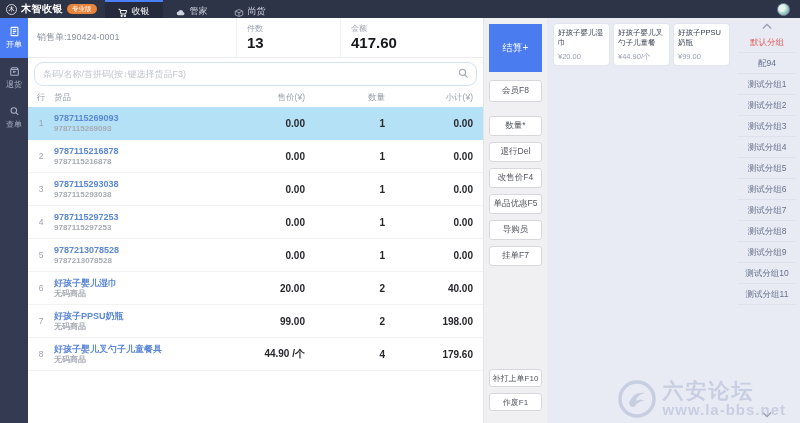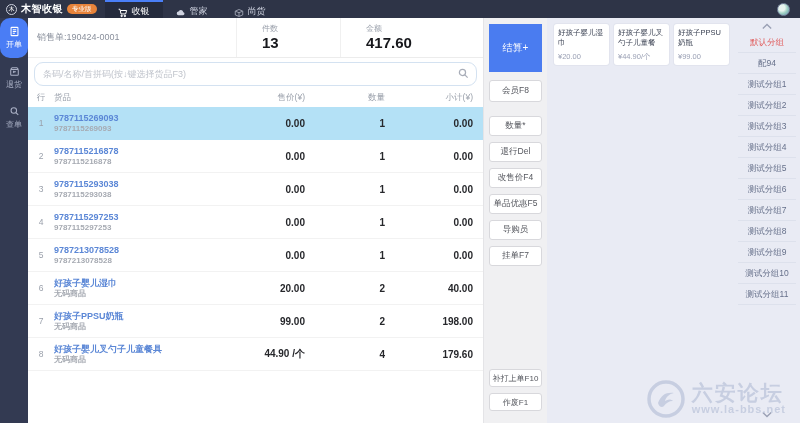--- a/index.html
+++ b/index.html
@@ -17,29 +17,29 @@
   .nav-tab svg { width:10px; height:10px; }
   .nav-tab.active { background:#252b3d; color:#fff; border-top:2px solid #4a7ff7; }
   .topbar-spacer { flex:1; }
   .avatar { width:13px; height:13px; border-radius:50%; margin:auto 10px; background:radial-gradient(circle at 35% 35%, #e8f4ef 0 30%, #9fd0c3 55%, #5d8fb0 100%); border:1px solid #7a86a0; }
 
   
   .layout { flex:1; display:flex; min-height:0; }
 
   
   .sidebar { width:28px; background:#333a52; display:flex; flex-direction:column; flex:0 0 28px; }
-  .side-item { height:40px; display:flex; flex-direction:column; align-items:center; justify-content:center; gap:2px; color:#aab0c5; font-size:8px; cursor:pointer;border-radius:10px; }
+  .side-item { height:40px; display:flex; flex-direction:column; align-items:center; justify-content:center; gap:2px; color:#aab0c5; font-size:8px; cursor:pointer; }
   .side-item svg { width:11px; height:11px; }
   .side-item.active { background:#4a7df5; color:#fff; }
 
   
   .main { width:455px; flex:0 0 455px; background:#fff; display:flex; flex-direction:column; min-height:0; }
   .sale-header { height:40px; flex:0 0 40px; display:flex; align-items:center; border-bottom:1px solid #ececec; }
   .order-no { flex:0 0 208px; padding-left:9px; font-size:9px; color:#8a909c; }
-  .stat { flex:0 0 104px; display:flex; flex-direction:column; justify-content:center; border-left:1px solid #f0f0f0; padding-left:25px; height:100%; }
+  .stat { flex:0 0 104px; display:flex; flex-direction:column; justify-content:center; border-left:1px solid #f0f0f0; padding-left:10px; height:100%; }
   .stat-label { font-size:8px; color:#9aa0ab; }
   .stat-value { font-size:15px; font-weight:bold; color:#17181c; line-height:1.15; }
   .search-row { flex:0 0 31px; padding:4px 6px 3px 6px; position:relative; }
   .search-input { width:100%; height:24px; border:1px solid #d4e2f1; border-radius:9px; padding:0 26px 0 8px; font-size:9px; color:#333; outline:none; background:#fff; }
   .search-input::placeholder { color:#c0c4cc; }
   .search-icon { position:absolute; right:14px; top:10px; color:#a8adb8; }
 
   .grid-head, .grid-row { display:grid; grid-template-columns:26px 1fr 85px 80px 88px; padding-right:10px; align-items:center; }
   .grid-head { flex:0 0 18px; font-size:8.5px; color:#9aa0ab; }
   .h-line { text-align:center; } .h-price,.h-qty,.h-sub { text-align:right; }
@@ -72,21 +72,21 @@
   .cat-chevron { color:#9aa0b4; cursor:pointer; height:12px; display:flex; align-items:center; }
   .cat-item { width:58px; text-align:center; font-size:8.5px; color:#66708a; line-height:21px; height:21px; border-bottom:1px solid #dde1ec; cursor:pointer; white-space:nowrap; }
   .cat-item.active { color:#e05b5b; }
   .catcol .flexfill { flex:1; }
 
   
   .watermark { position:absolute; right:14px; bottom:4px; display:flex; align-items:center; gap:6px; color:#c2cade; opacity:.85; pointer-events:none; }
   .wm-logo { width:40px; height:40px; flex:0 0 40px; }
   .wm-text { display:flex; flex-direction:column; line-height:1.05; }
   .wm-title { font-size:21px; font-weight:bold; letter-spacing:2px; }
-  .wm-url { font-size:11px; font-weight:bold; letter-spacing:1px; text-align:center; }
+  .wm-url { font-size:15px; font-weight:bold; letter-spacing:1px; text-align:center; }
 </style>
 </head>
 <body>
 
 <div class="root">
 
   <div class="topbar">
     <div class="brand">
       <span class="brand-circle">木</span>
       <span class="brand-name">木智收银</span>

